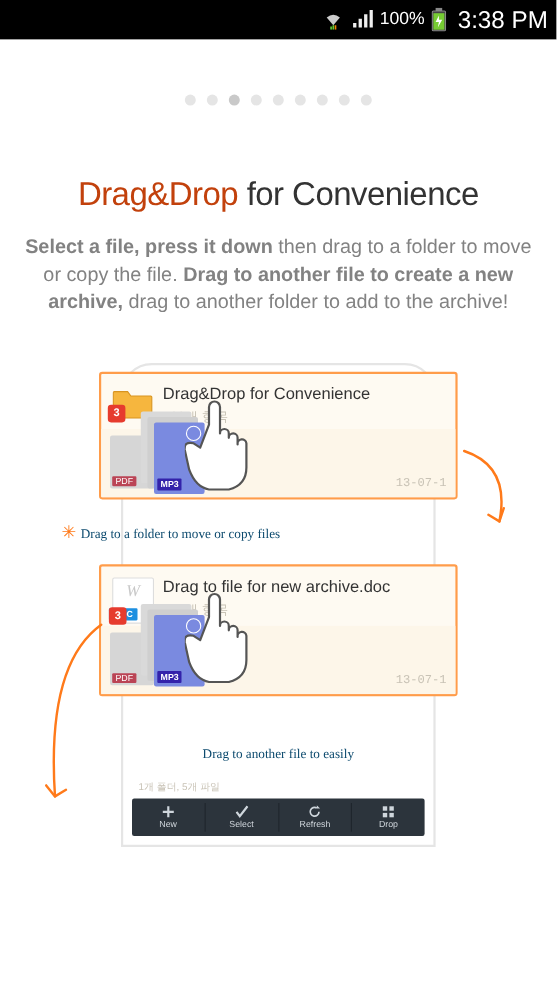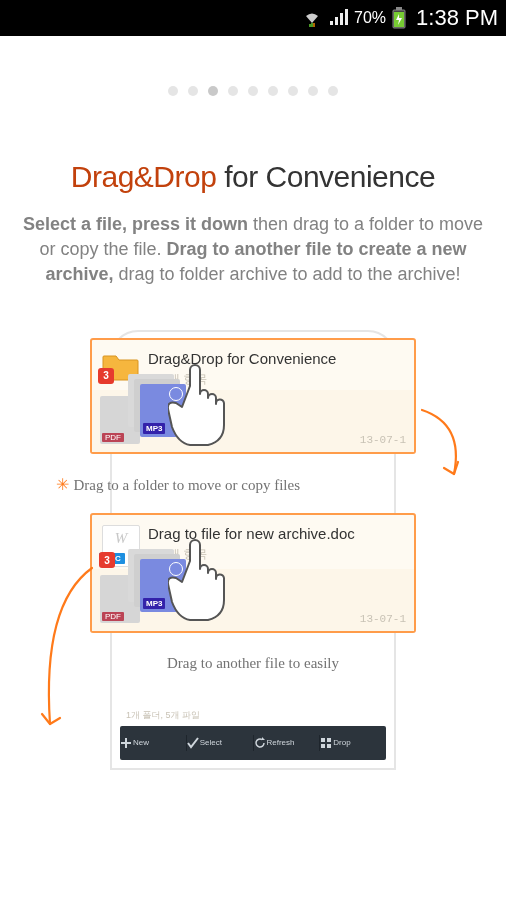--- a/index.html
+++ b/index.html
@@ -47,49 +47,49 @@
   .folder-icon svg { width: 100%; height: 100%; }
   .badge-3 { position: absolute; left: -4px; top: 18px; background: #e63b2e; color: #fff; font-size: 10px; font-weight: bold; width: 16px; height: 16px; border-radius: 3px; display: flex; align-items: center; justify-content: center; z-index: 5; }
   .pdf-thumb { width: 40px; height: 48px; background: #d6d6d6; border-radius: 2px; position: relative; flex-shrink: 0; margin-right: 6px; }
   .pdf-thumb::after { content: "PDF"; position: absolute; bottom: 2px; left: 2px; font-size: 8px; color: #fff; background: #b45; padding: 0 3px; border-radius: 1px; }
   .pdf-name { font-size: 14px; color: #777; flex: 1; }
   .date-txt { position: absolute; right: 8px; bottom: 6px; font-size: 11px; color: #c8c2b5; font-family: Liberation Mono, monospace; }
 
   
   .drag-stack { position: absolute; left: 36px; top: 34px; z-index: 3; }
   .file-stack { position: relative; width: 58px; height: 62px; }
-  .sheet { position: absolute; width: 46px; height: 53px; background: #d9d9d9; border-radius: 2px; }
+  .sheet { position: absolute; width: 46px; height: 65px; background: #d9d9d9; border-radius: 2px; }
   .sheet.s1 { left: 0; top: 0; }
   .sheet.s2 { left: 6px; top: 5px; background: #cfcfcf; }
   .sheet.s3 { left: 12px; top: 10px; background: #7a8ae0; border-radius: 2px; display: flex; flex-direction: column; justify-content: flex-end; padding: 3px; }
   .sheet.s3 .note { width: 14px; height: 14px; border: 1.5px solid #fff; border-radius: 50%; align-self: flex-end; margin-bottom: auto; position: relative; }
   .sheet.s3 .mp3 { background: #32a; color: #fff; font-size: 8px; font-weight: bold; padding: 1px 3px; border-radius: 1px; align-self: flex-start; }
   .hand { position: absolute; left: 40px; top: -14px; width: 60px; height: 90px; z-index: 4; }
 
   
-  .hand-text { font-family: "Comic Sans MS", cursive; color: #737373; font-size: 15px; line-height: 1.35; position: relative; z-index: 5; }
+  .hand-text { font-family: "Comic Sans MS", cursive; color: #0c4a6e; font-size: 12px; line-height: 1.35; position: relative; z-index: 5; }
   .annot1 { margin-top: 20px; margin-left: -12px; text-align: left; white-space: nowrap; }
   .annot1::before { content: "✳"; font-size: 16px; margin-right: 4px; color: #ff7a1a; }
-  .annot2 { margin-top: 20px; text-align: center; }
+  .annot2 { margin-top: 44px; text-align: center; }
 
   
   .card.c2 { margin-top: 18px; }
 
   
   .arrow1 { position: absolute; right: -36px; top: 66px; width: 60px; height: 90px; z-index: 2; }
   .arrow2 { position: absolute; left: -36px; top: 226px; width: 70px; height: 170px; z-index: 2; }
 
   
   .doc-icon { width: 38px; height: 42px; position: relative; background: #fff; border: 1px solid #ddd; border-radius: 2px; }
   .doc-icon::before { content: "W"; position: absolute; top: 4px; left: 50%; transform: translateX(-50%); font-family: Georgia, serif; color: #c8c8c8; font-style: italic; font-size: 15px; }
   .doc-tag { position: absolute; left: -4px; bottom: 2px; background: #1d8fe0; color: #fff; font-size: 8px; font-weight: bold; padding: 1px 4px; border-radius: 1px; }
 
   
   .toolbar { position: absolute; bottom: 8px; left: 8px; right: 8px; height: 34px; background: #2c343c; display: flex; align-items: center; justify-content: space-around; border-radius: 2px; }
-  .toolbar .tb { flex: 1; display: flex; flex-direction: row; align-items: center; color: #d0d6dc; font-size: 8px; gap: 1px; border-right: 1px solid #1e252c; padding: 2px 0; }
+  .toolbar .tb { flex: 1; display: flex; flex-direction: column; align-items: center; color: #d0d6dc; font-size: 8px; gap: 1px; border-right: 1px solid #1e252c; padding: 2px 0; }
   .toolbar .tb:last-child { border-right: none; }
   .toolbar .tb svg { width: 12px; height: 12px; }
   .phone-footnote { position: absolute; bottom: 46px; left: 14px; font-size: 9px; color: #c8c2b5; }
 
 </style>
 </head>
 <body>
 
 <div class="status-bar">
   <span class="status-icon">
@@ -97,30 +97,30 @@
         <path d="M10 14 L4 7 Q10 2 16 7 Z" fill="#ccc"></path>
         <path d="M8 18 L8 15 M10 18 L10 14" stroke="#6c3" stroke-width="1.5"></path>
         <path d="M12 14 L12 18" stroke="#e80" stroke-width="1.5"></path>
       </svg>
   </span>
   <span class="status-icon">
     <svg width="20" height="18" viewBox="0 0 20 18">
         <path d="M2 16 h3 v-4 h-3z M7 16 h3 v-8 h-3z M12 16 h3 v-12 h-3z M17 16 h3 v-16 h-3z" fill="#eee"></path>
       </svg>
   </span>
-  <span class="status-pct">70%</span>
+  <span class="status-pct">100%</span>
   <span class="status-icon">
     <svg width="14" height="22" viewBox="0 0 14 22">
         <rect x="1" y="3" width="12" height="18" rx="1" fill="#444" stroke="#888"></rect>
         <rect x="4" y="0" width="6" height="3" fill="#888"></rect>
         <rect x="2" y="5" width="10" height="15" fill="#7c3"></rect>
         <path d="M7 7 L4 13 L7 13 L6 18 L10 11 L7 11 Z" fill="#fff"></path>
       </svg>
   </span>
-  <span class="status-time">1:38 PM</span>
+  <span class="status-time">3:38 PM</span>
 </div>
 
 <div class="page">
 
   <div class="dots">
     <span class="dot"></span>
     <span class="dot"></span>
     <span class="dot active"></span>
     <span class="dot"></span>
     <span class="dot"></span>
@@ -130,21 +130,21 @@
     <span class="dot"></span>
   </div>
 
   <div class="title-wrap">
     <h1 class="title">
       <span class="orange">Drag&amp;Drop</span><span> for Convenience</span>
     </h1>
   </div>
 
   <p class="desc">
-    <b>Select a file, press it down</b><span> then drag to a folder to move or copy the file. </span><b>Drag to another file to create a new archive,</b><span> drag to folder archive to add to the archive!</span>
+    <b>Select a file, press it down</b><span> then drag to a folder to move or copy the file. </span><b>Drag to another file to create a new archive,</b><span> drag to another folder to add to the archive!</span>
   </p>
 
   <div class="mock">
 
     <div class="phone-frame">
       <div class="phone-footnote">1개 폴더, 5개 파일</div>
       <div class="toolbar">
         <div class="tb">
           <svg viewBox="0 0 12 12">
               <path d="M6 1v10M1 6h10" stroke="#cfd6dc" stroke-width="2"></path>

